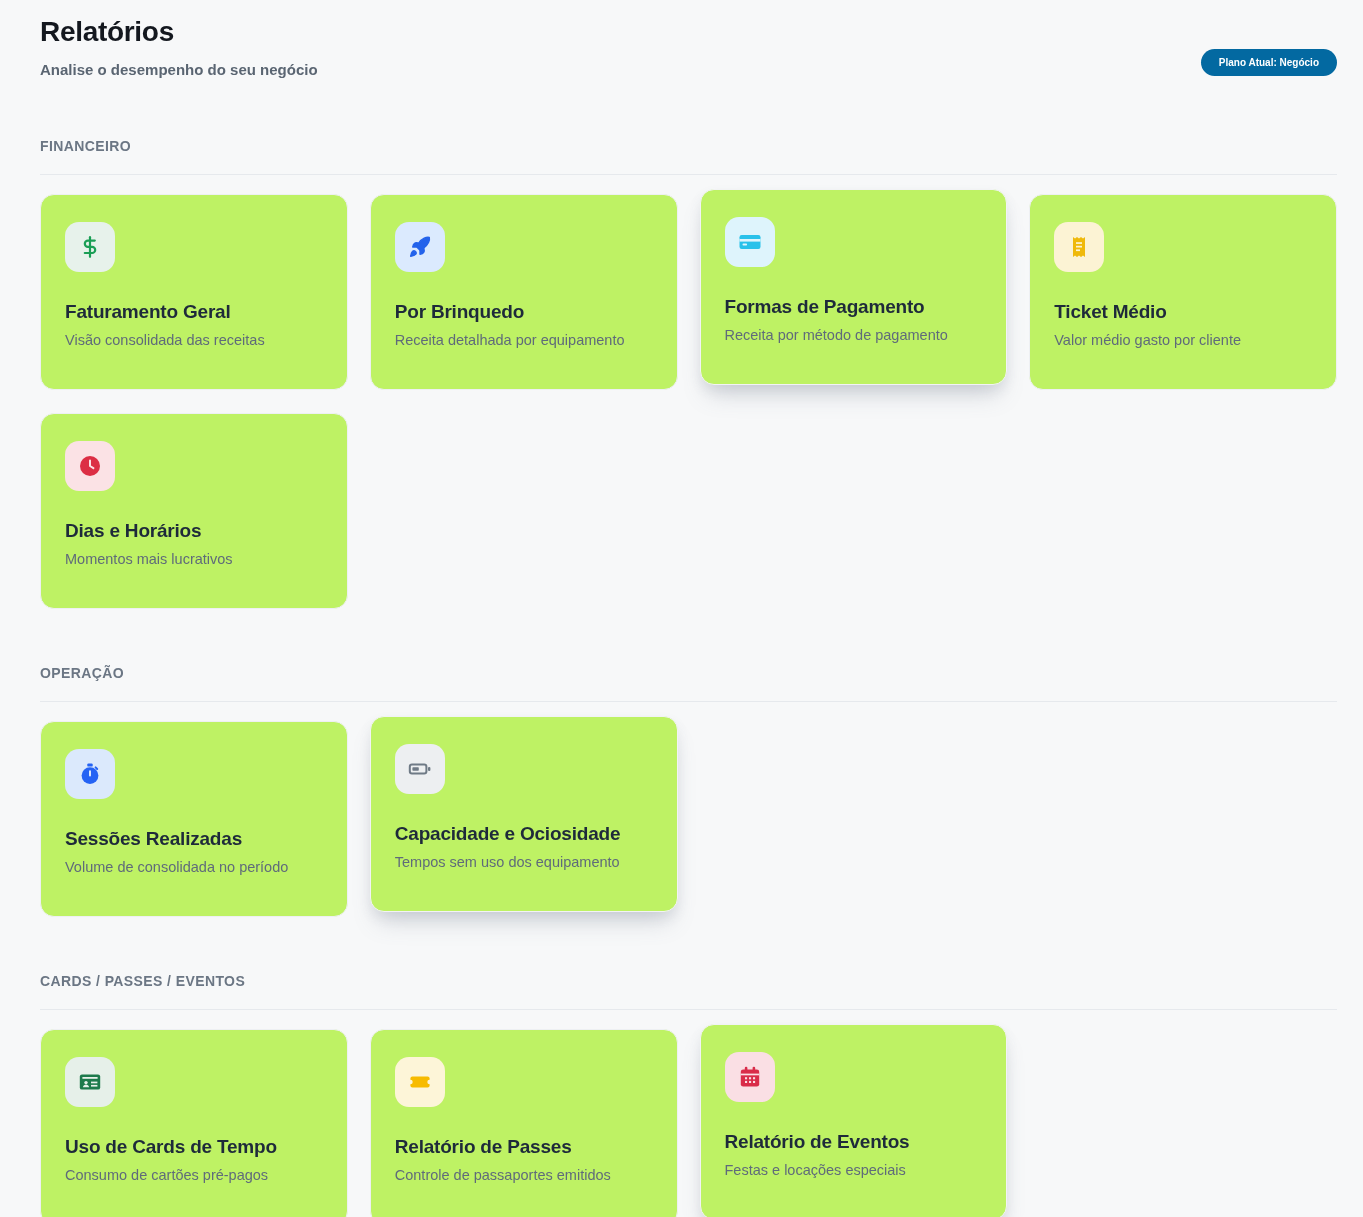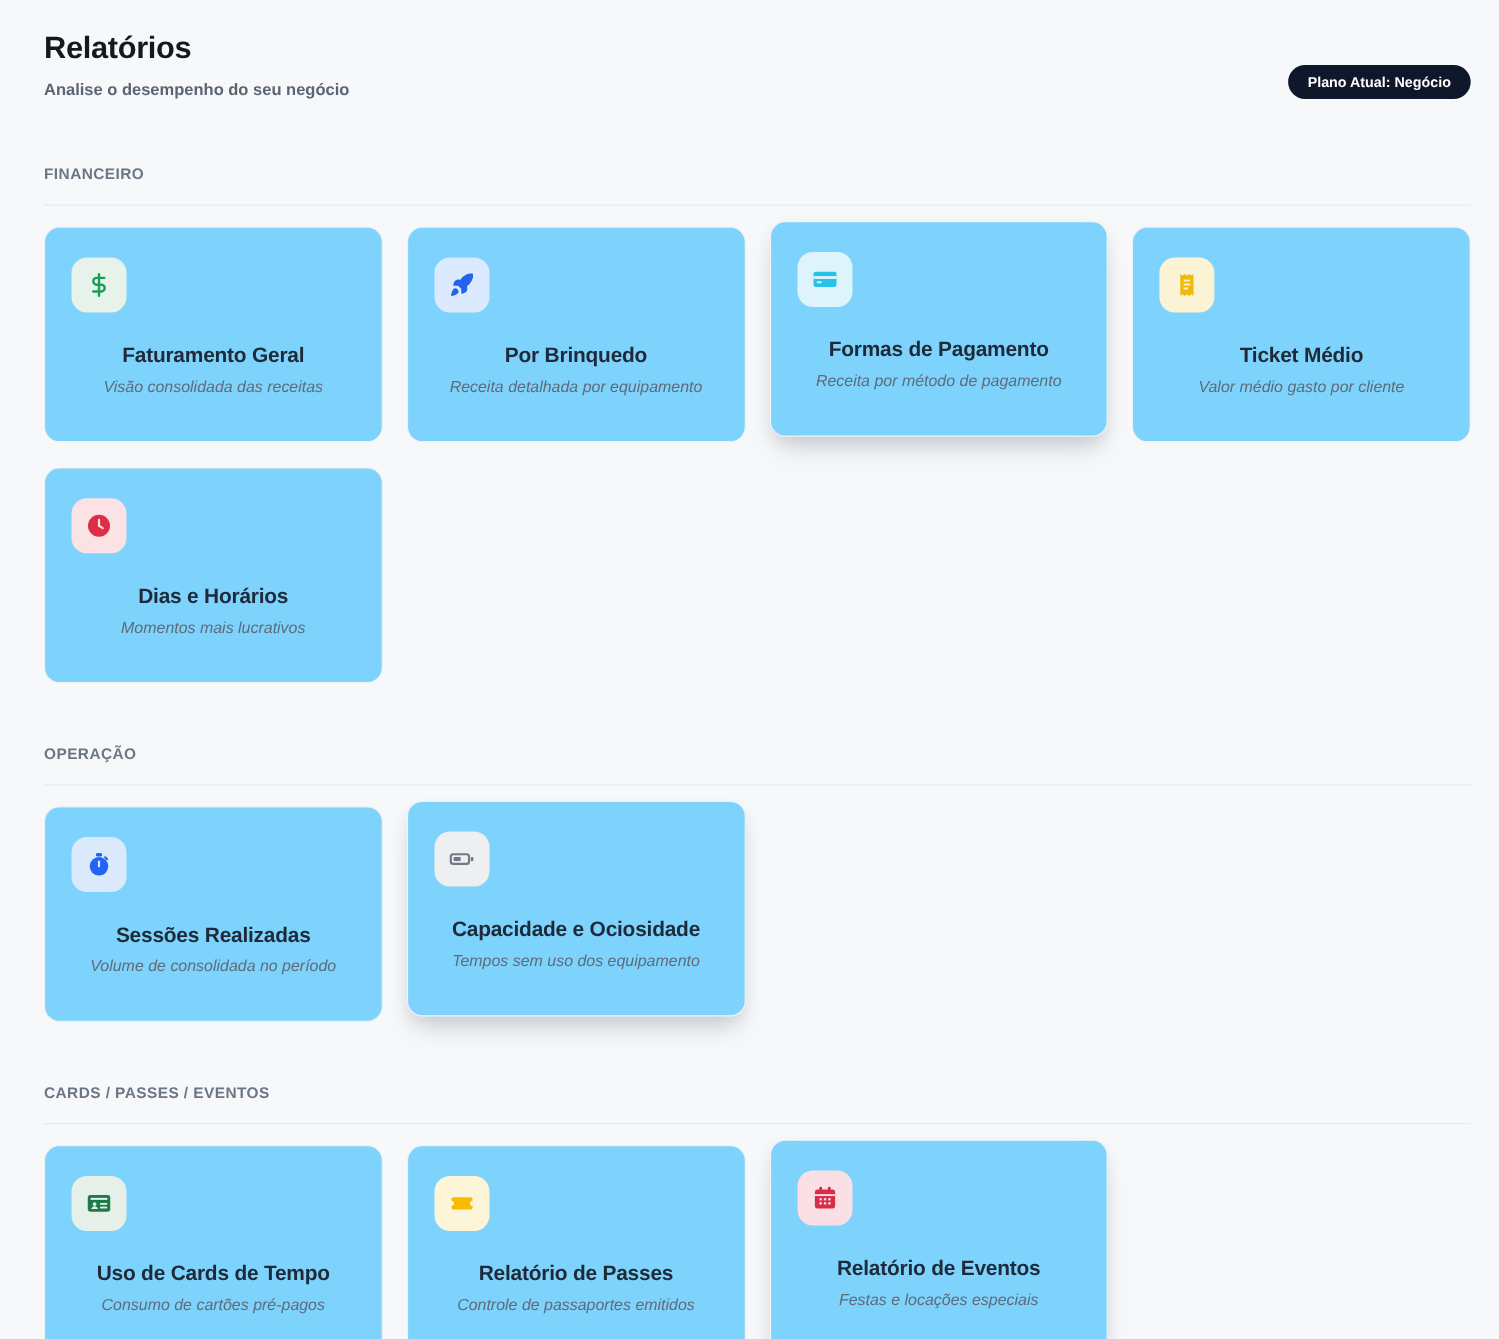--- a/index.html
+++ b/index.html
@@ -10,39 +10,38 @@
     color: #1e293b;
   }
   .page {
     padding: 16px 26px 34px 40px;
   }
   
   .page-header {
     display: flex;
     justify-content: space-between;
     align-items: center;
-    margin-top: 12px;
   }
   .page-title {
     font-size: 28px;
     font-weight: 700;
     color: #14181f;
     letter-spacing: -0.3px;
   }
   .page-subtitle {
     margin-top: 13px;
     font-size: 15px;
     color: #5a6572;
     font-weight: bold;
   }
   .plan-badge {
     margin-top: 30px;
-    background: #0f172a;
+    background: #0369a1;
     color: #ffffff;
-    font-size: 13px;
+    font-size: 10px;
     font-weight: 700;
     padding: 8px 18px;
     border-radius: 999px;
     white-space: nowrap;
   }
   
   .section { margin-top: 56px; }
   .section:first-of-type { margin-top: 60px; }
   .section-label {
     font-size: 14px;
@@ -54,27 +53,26 @@
   }
   .grid {
     margin-top: 19px;
     display: grid;
     grid-template-columns: repeat(4, 1fr);
     column-gap: 22px;
     row-gap: 23px;
   }
   
   .card {
-    background: #7dd3fc;
+    background: #bef264;
     border: 1px solid #eef0f3;
     border-radius: 14px;
     padding: 27px 24px;
     min-height: 196px;
     cursor: pointer;
-    text-align: center;
   }
   .card.elevated {
     transform: translateY(-5px);
     border-color: #f2f3f5;
     box-shadow: 0 16px 24px -8px rgba(100, 110, 130, 0.28),
                 0 6px 12px rgba(100, 110, 130, 0.10);
   }
   .icon-box {
     width: 50px;
     height: 50px;
@@ -89,21 +87,20 @@
     margin-top: 29px;
     font-size: 19px;
     font-weight: 700;
     color: #1e2a3a;
     letter-spacing: -0.2px;
   }
   .card-sub {
     margin-top: 9px;
     font-size: 14.5px;
     color: #5f6b7a;
-    font-style: italic;
   }
 </style>
 </head>
 <body>
 
 <div class="page">
   <div class="page-header">
     <div>
       <h1 class="page-title">Relatórios</h1>
       <div class="page-subtitle">Analise o desempenho do seu negócio</div>

